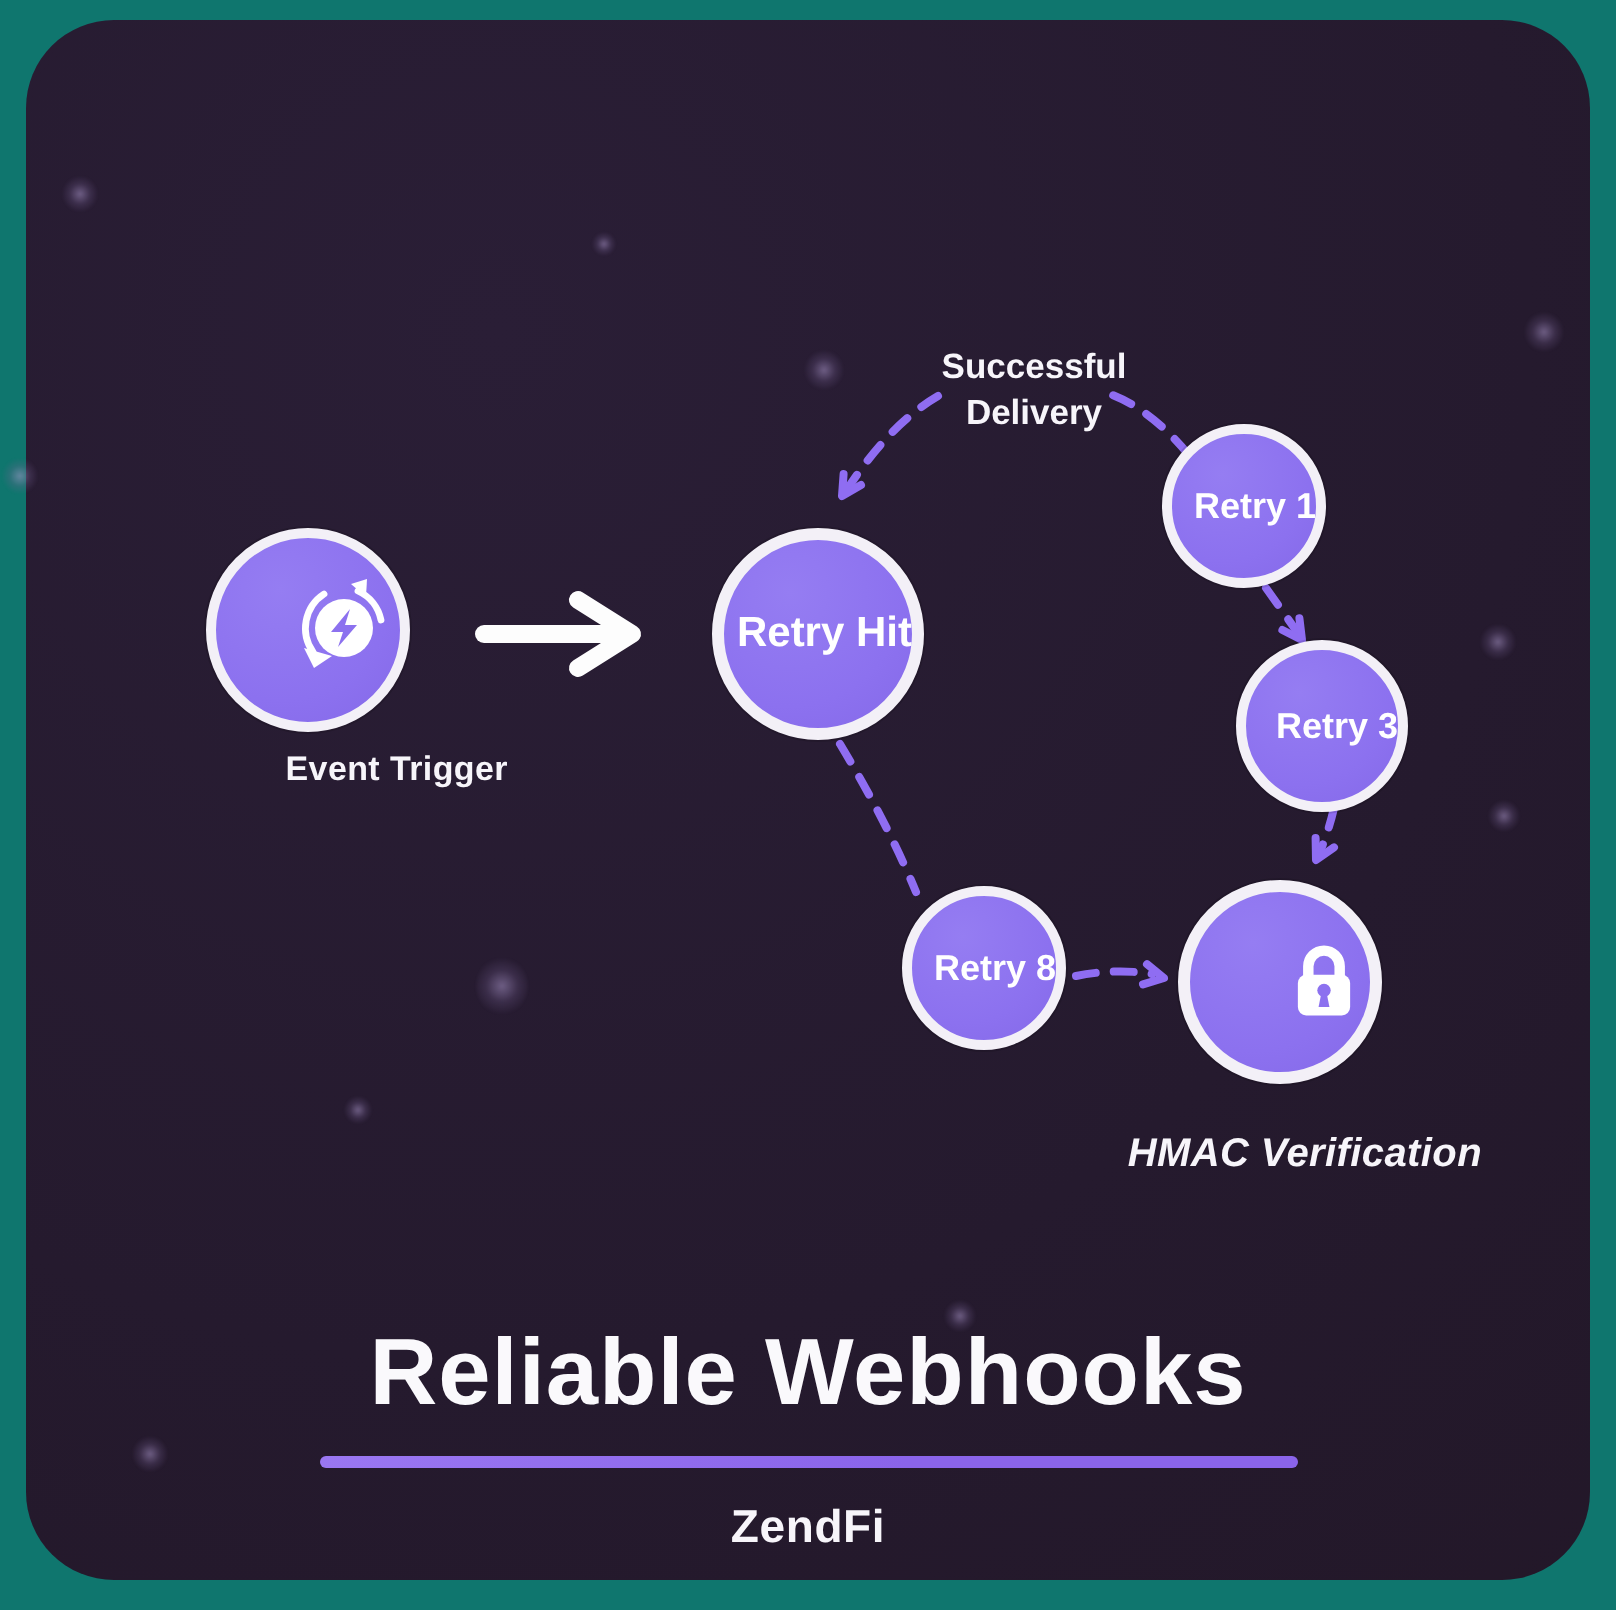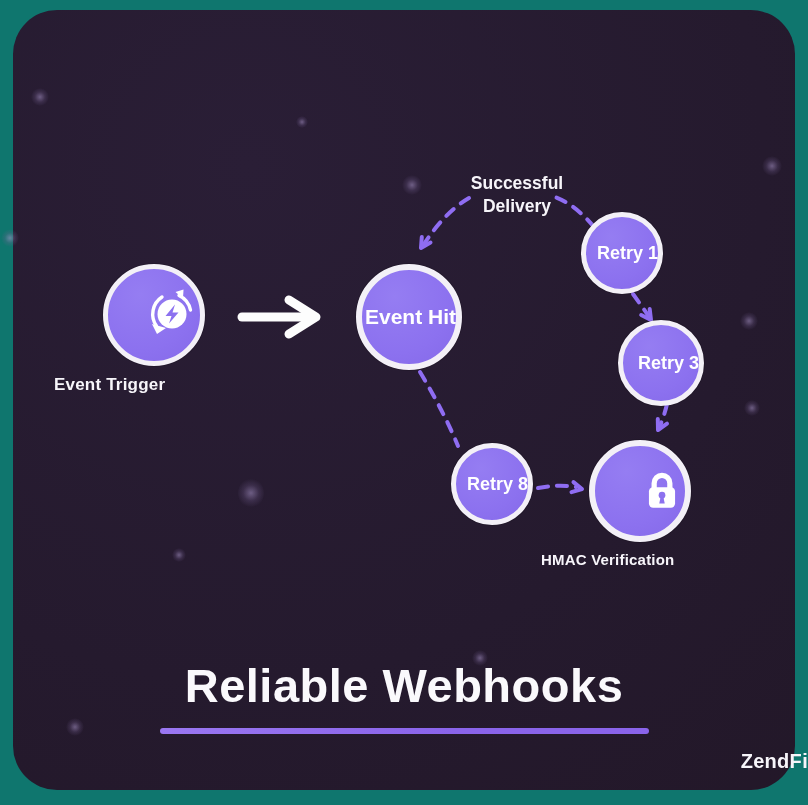--- a/index.html
+++ b/index.html
@@ -30,39 +30,39 @@
     background:radial-gradient(110% 110% at 35% 28%, #957df2 0%, #8c71ef 55%, #8266e6 100%);
     border:5px solid #f3f0f7;
     display:flex;align-items:center;justify-content:flex-end;
     box-sizing:border-box;
     color:#ffffff;font-weight:bold;text-align:center;
     box-shadow:0 0 0 1px rgba(0,0,0,0.12);
   }
   .node-big{border-width:6px;}
   .node-label-text{white-space:nowrap;}
   .caption{
-    position:absolute;color:#f7f5fa;font-weight:bold;text-align:left;
+    position:absolute;color:#f7f5fa;font-weight:bold;text-align:right;
     letter-spacing:0.2px;
   }
   .edge-label{
     position:absolute;color:#f7f5fa;font-weight:bold;text-align:center;
     white-space:pre-line;line-height:23px;
   }
   .white-arrow{position:absolute;}
   .footer-title{
     position:absolute;left:0;top:658px;width:808px;text-align:center;
     color:#faf9fc;font-size:47px;font-weight:700;letter-spacing:0.5px;
   }
   .divider{
     position:absolute;left:160px;top:728px;width:489px;height:6px;border-radius:3px;
     background:linear-gradient(90deg,#9a77f2 0%, #8a64ea 60%, #8a64ea 100%);
   }
   .footer-brand{
-    position:absolute;left:0;top:750px;width:808px;text-align:right;
-    color:#f7f5fa;font-size:20px;font-weight:bold;letter-spacing:0.3px;
+    position:absolute;left:0;top:750px;width:808px;text-align:center;
+    color:#f7f5fa;font-size:23px;font-weight:bold;letter-spacing:0.3px;
   }
 </style>
 </head>
 <body>
 
 <div class="canvas">
 
   <div class="card"></div>
 
   <div class="star" style="left:31px;top:88px;width:18px;height:18px;"></div>
@@ -113,21 +113,21 @@
   <div class="caption" style="left:54px;top:375px;width:200px;font-size:17px;">Event Trigger</div>
 
   <svg class="white-arrow" style="left:233px;top:293px;" width="100" height="48" viewBox="0 0 100 48">
     <g stroke="#fdfdfd" stroke-width="9" fill="none" stroke-linecap="round" stroke-linejoin="round">
       <path d="M 9 24 H 72"></path>
       <path d="M 56 7 L 83 24 L 56 41"></path>
     </g>
   </svg>
 
   <div class="node node-big" style="left:356px;top:264px;width:106px;height:106px;font-size:21px;">
-    <span class="node-label-text">Event Hit</span>
+    <span class="node-label-text">Retry Hit</span>
   </div>
 
   <div class="node" style="left:581px;top:212px;width:82px;height:82px;font-size:18px;">
     <span class="node-label-text">Retry 1</span>
   </div>
 
   <div class="node" style="left:618px;top:320px;width:86px;height:86px;font-size:18px;">
     <span class="node-label-text">Retry 3</span>
   </div>
 
@@ -136,19 +136,19 @@
   </div>
 
   <div class="node node-big" style="left:589px;top:440px;width:102px;height:102px;">
     <svg width="46" height="46" viewBox="0 0 44 44">
       <path d="M 14.5 19 V 14.5 a 7.5 7.5 0 0 1 15 0 V 19" stroke="#ffffff" stroke-width="5" fill="none" stroke-linecap="round"></path>
       <rect x="9.5" y="18.5" width="25" height="19.5" rx="4" fill="#ffffff"></rect>
       <circle cx="22" cy="26" r="3.2" fill="#8c71ef"></circle>
       <path d="M 20.6 28 L 19.4 34 L 24.6 34 L 23.4 28 Z" fill="#8c71ef"></path>
     </svg>
   </div>
-  <div class="caption" style="left:541px;top:551px;width:200px;font-size:15px;">HMAC Verification</div>
+  <div class="caption" style="left:541px;top:566px;width:200px;font-size:20px;font-style:italic;">HMAC Verification</div>
 
   <div class="footer-title">Reliable Webhooks</div>
   <div class="divider"></div>
   <div class="footer-brand">ZendFi</div>
 
 </div>
 
 </body></html>

